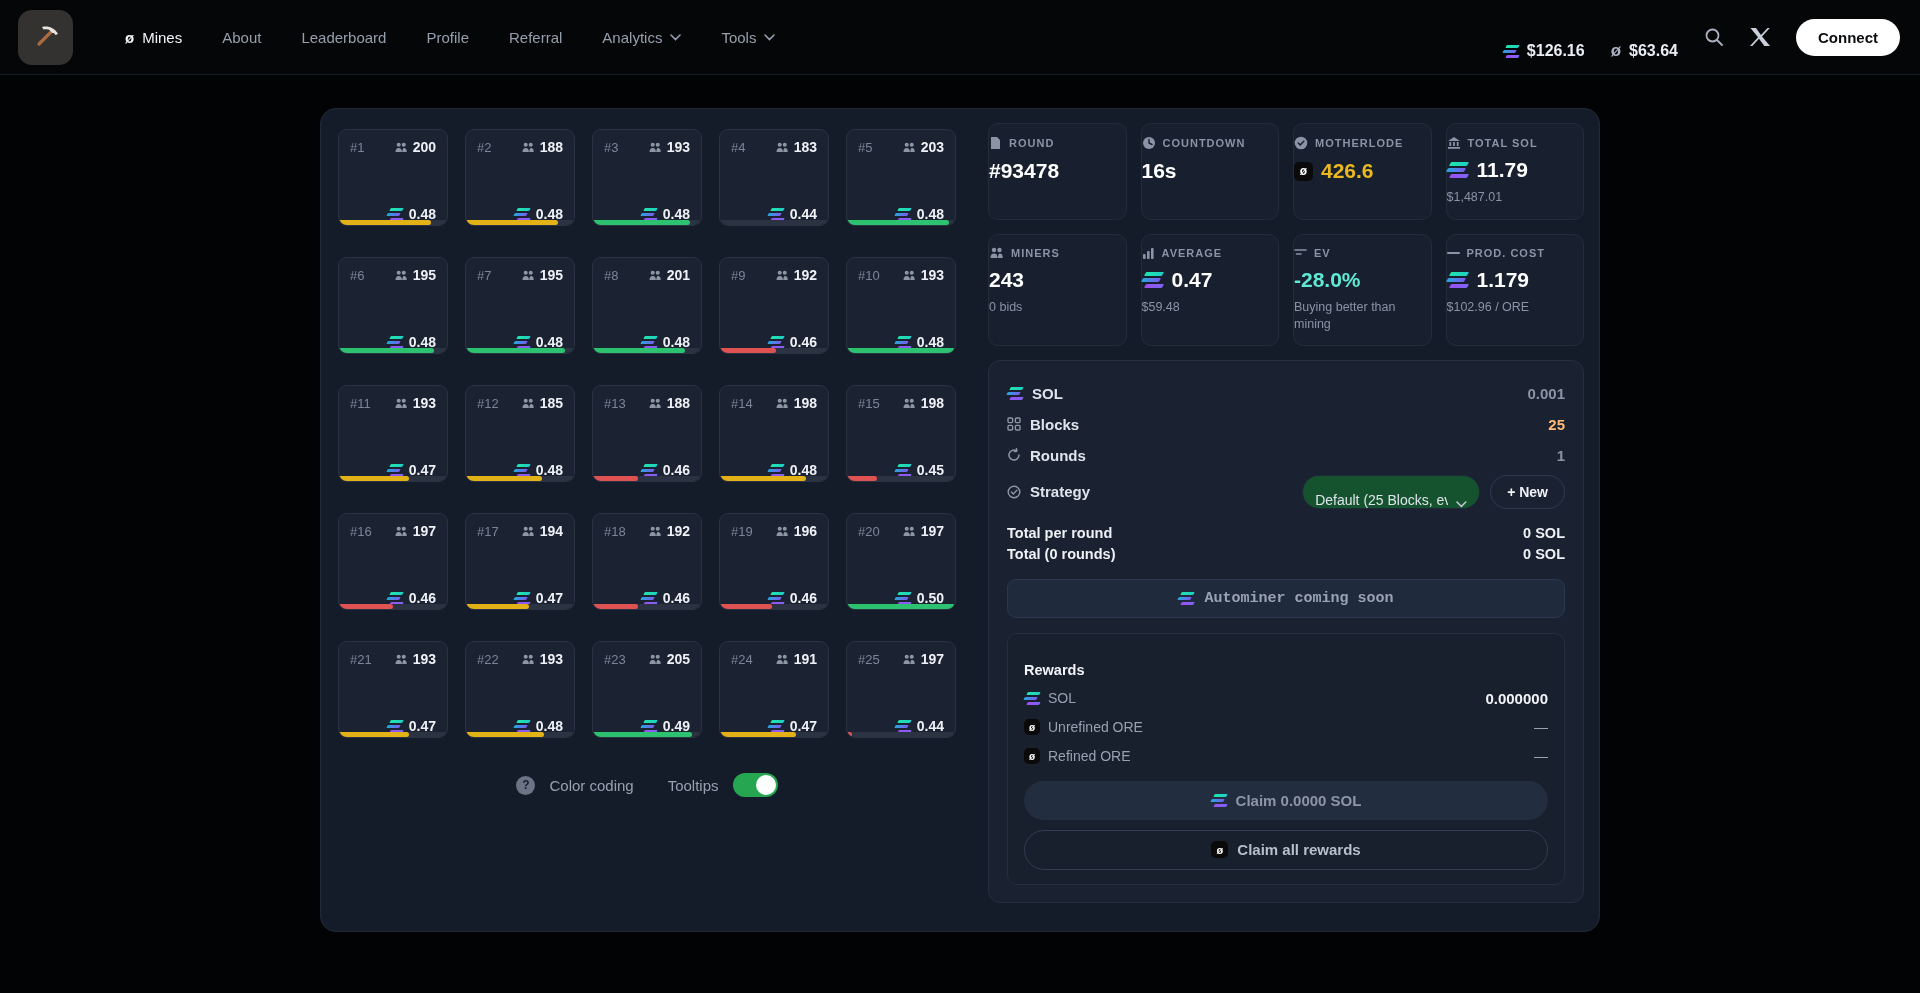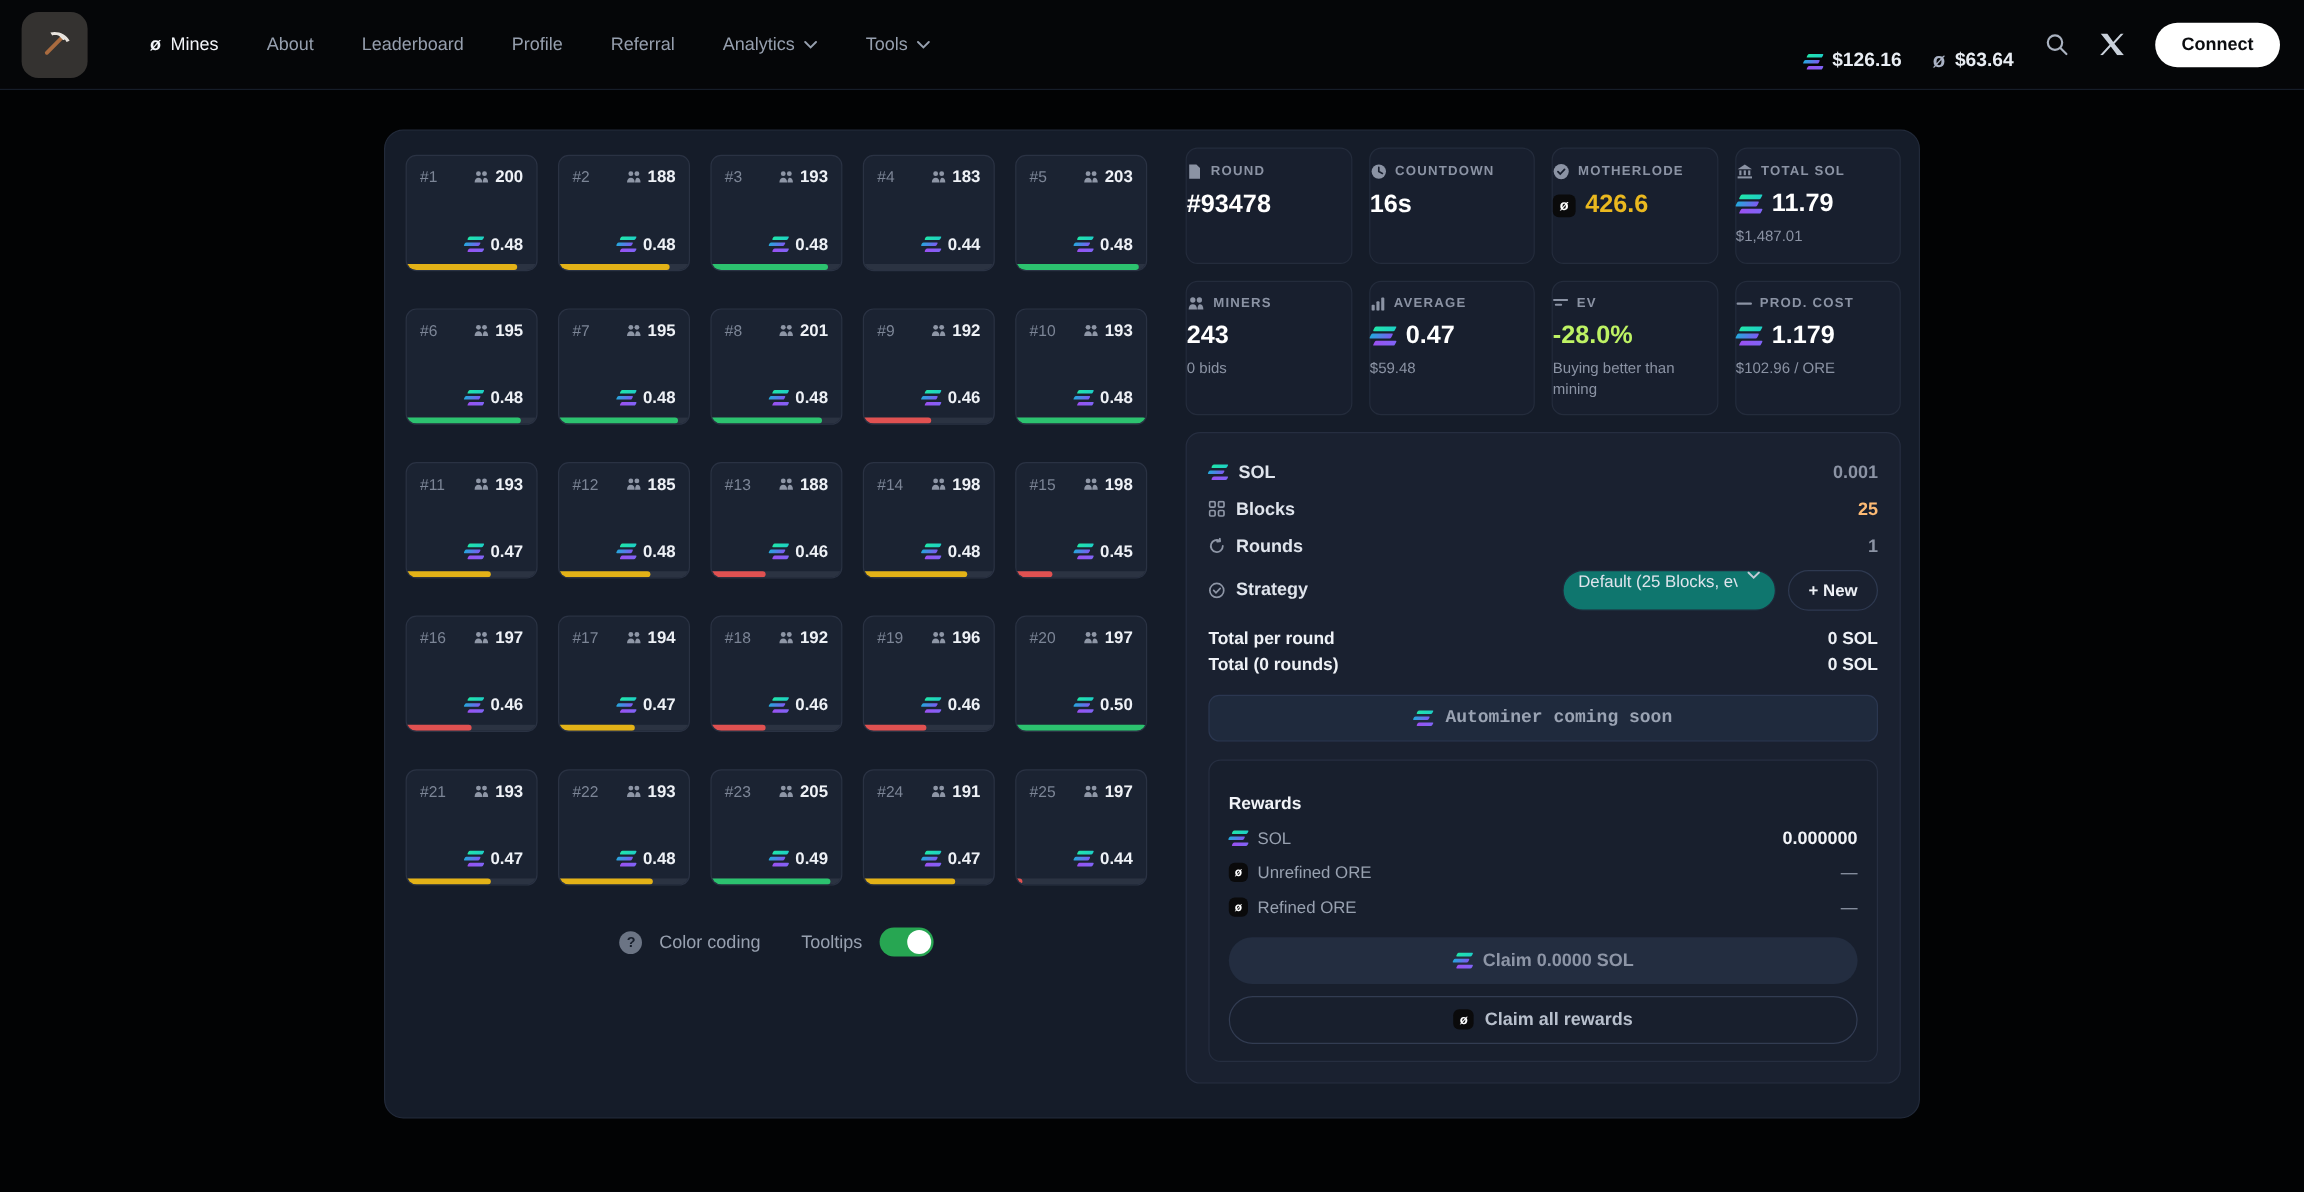--- a/index.html
+++ b/index.html
@@ -40,21 +40,21 @@
 
   
   .mines-grid { position:absolute; left:17px; top:20px;
     display:grid; grid-template-columns:repeat(5,110px); grid-auto-rows:97px;
     column-gap:17px; row-gap:31px; }
   .mine-card { position:relative; background:#1b2332; border:1px solid #2a3243;
     border-radius:9px; padding:9px 11px; cursor:pointer; overflow:hidden; }
   .mine-top { display:flex; justify-content:space-between; align-items:center; }
   .mine-id { font-size:13px; color:#7c8596; }
   .mine-miners { display:flex; align-items:center; gap:5px; font-size:14px; font-weight:700; color:#eef1f6; }
-  .mine-sol { position:absolute; right:11px; bottom:14px; display:flex; align-items:center; gap:6px;
+  .mine-sol { position:absolute; right:11px; bottom:3px; display:flex; align-items:center; gap:6px;
     font-size:14px; font-weight:700; color:#eef1f6; }
   .mine-bar-track { position:absolute; left:0; right:0; bottom:0; height:5px; background:#2b3342; }
   .mine-bar-fill { height:100%; border-radius:0 3px 3px 0; }
 
   
   .grid-footer { position:absolute; left:17px; top:664px; width:618px;
     display:flex; align-items:center; justify-content:center; gap:14px; }
   .q-icon { width:19px; height:19px; border-radius:50%; background:#6b7484; color:#161d2a;
     font-size:12px; font-weight:700; display:flex; align-items:center; justify-content:center; }
   .grid-footer .lbl { font-size:15px; color:#98a1b0; }
@@ -67,34 +67,34 @@
   .stats-grid { display:grid; grid-template-columns:repeat(4,1fr); gap:14px; }
   .stat-card { background:#181f2e; border:1px solid #242c3c; border-radius:10px;
     padding:12px 0; min-height:97px; }
   .stat-card.tall { min-height:108px; }
   .stat-label { display:flex; align-items:center; gap:7px; font-size:11px; letter-spacing:1px;
     color:#8b93a4; font-weight:700; }
   .stat-value { display:flex; align-items:center; gap:8px; margin-top:9px;
     font-size:21px; font-weight:700; color:#ffffff; }
   .stat-sub { margin-top:7px; font-size:12.5px; color:#8b93a4; line-height:1.35; }
   .gold { color:#eab81f; }
-  .red  { color:#bef264; }
+  .red  { color:#5eead4; }
 
   
   .autominer { margin-top:14px; background:#1a2130; border:1px solid #262e40;
     border-radius:12px; padding:17px 18px; }
   .am-header { display:flex; align-items:center; gap:9px; font-size:13px; letter-spacing:1.5px;
     color:#ccd3de; font-weight:700; margin-bottom:13px; }
   .am-row { display:flex; align-items:center; height:31px; font-size:15px; }
   .am-row .rl { display:flex; align-items:center; gap:9px; color:#dfe4ec; font-weight:600; }
   .am-row .rv { margin-left:auto; font-weight:700; }
   .v-dim { color:#8b93a4; font-weight:400; }
   .v-wht { color:#fdba74; }
   .strategy-ctrls { margin-left:auto; display:flex; align-items:center; gap:10px; }
-  .strategy-dd { display:flex; align-items:flex-start; gap:8px; background:#0f766e; border:1px solid #20283a;
+  .strategy-dd { display:flex; align-items:flex-end; gap:8px; background:#14532d; border:1px solid #20283a;
     border-radius:18px; height:34px; padding:0 12px; max-width:178px; cursor:pointer; }
   .strategy-dd .dd-text { font-size:14px; color:#dfe4ec; white-space:nowrap; overflow:hidden; max-width:138px; }
   .new-btn { display:flex; align-items:center; background:transparent; border:1px solid #2e3950;
     border-radius:18px; height:34px; padding:0 16px; color:#eef1f6; font-size:14px; font-weight:600; cursor:pointer; }
   .totals { margin-top:12px; }
   .total-row { display:flex; justify-content:space-between; font-size:14.5px; font-weight:700;
     color:#eef1f6; height:21px; }
   .coming-btn { margin-top:12px; width:100%; height:39px; background:#1f2a3d; border:1px solid #2b3750;
     border-radius:9px; display:flex; align-items:center; justify-content:center; gap:10px;
     color:#9aa3b3; font-size:15px; font-weight:600; cursor:pointer;font-family:Liberation Mono, monospace; }

